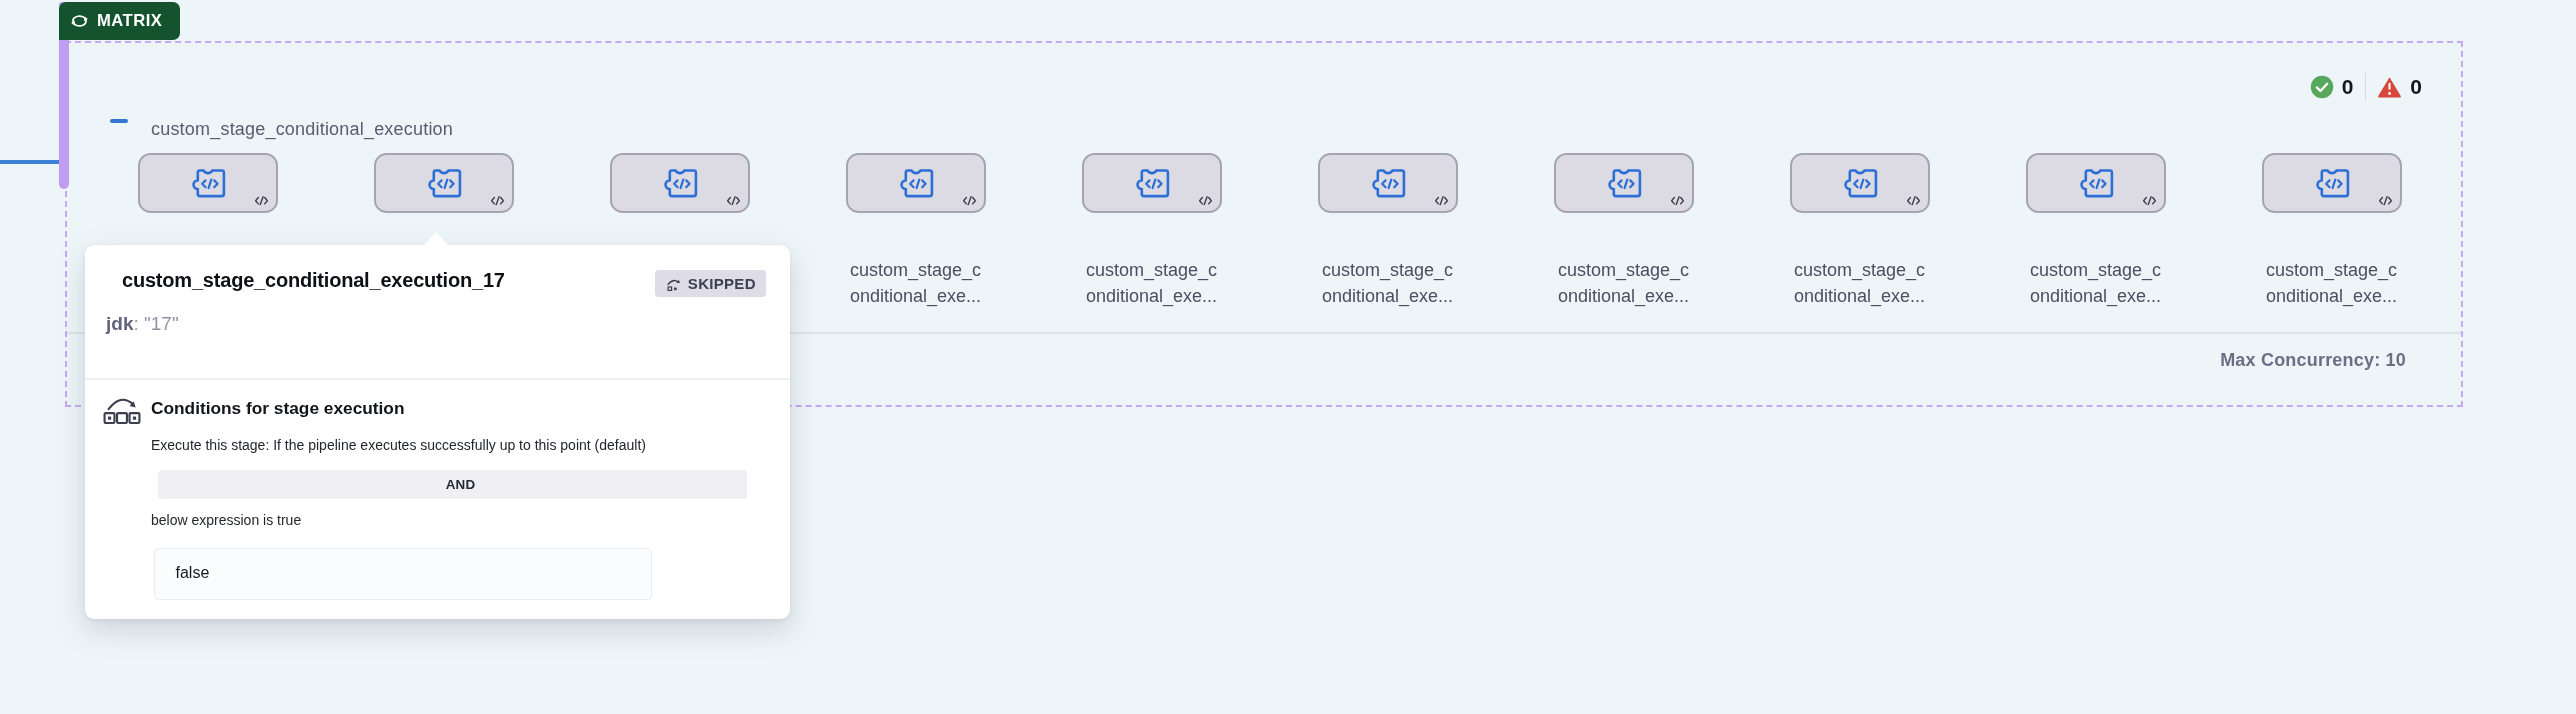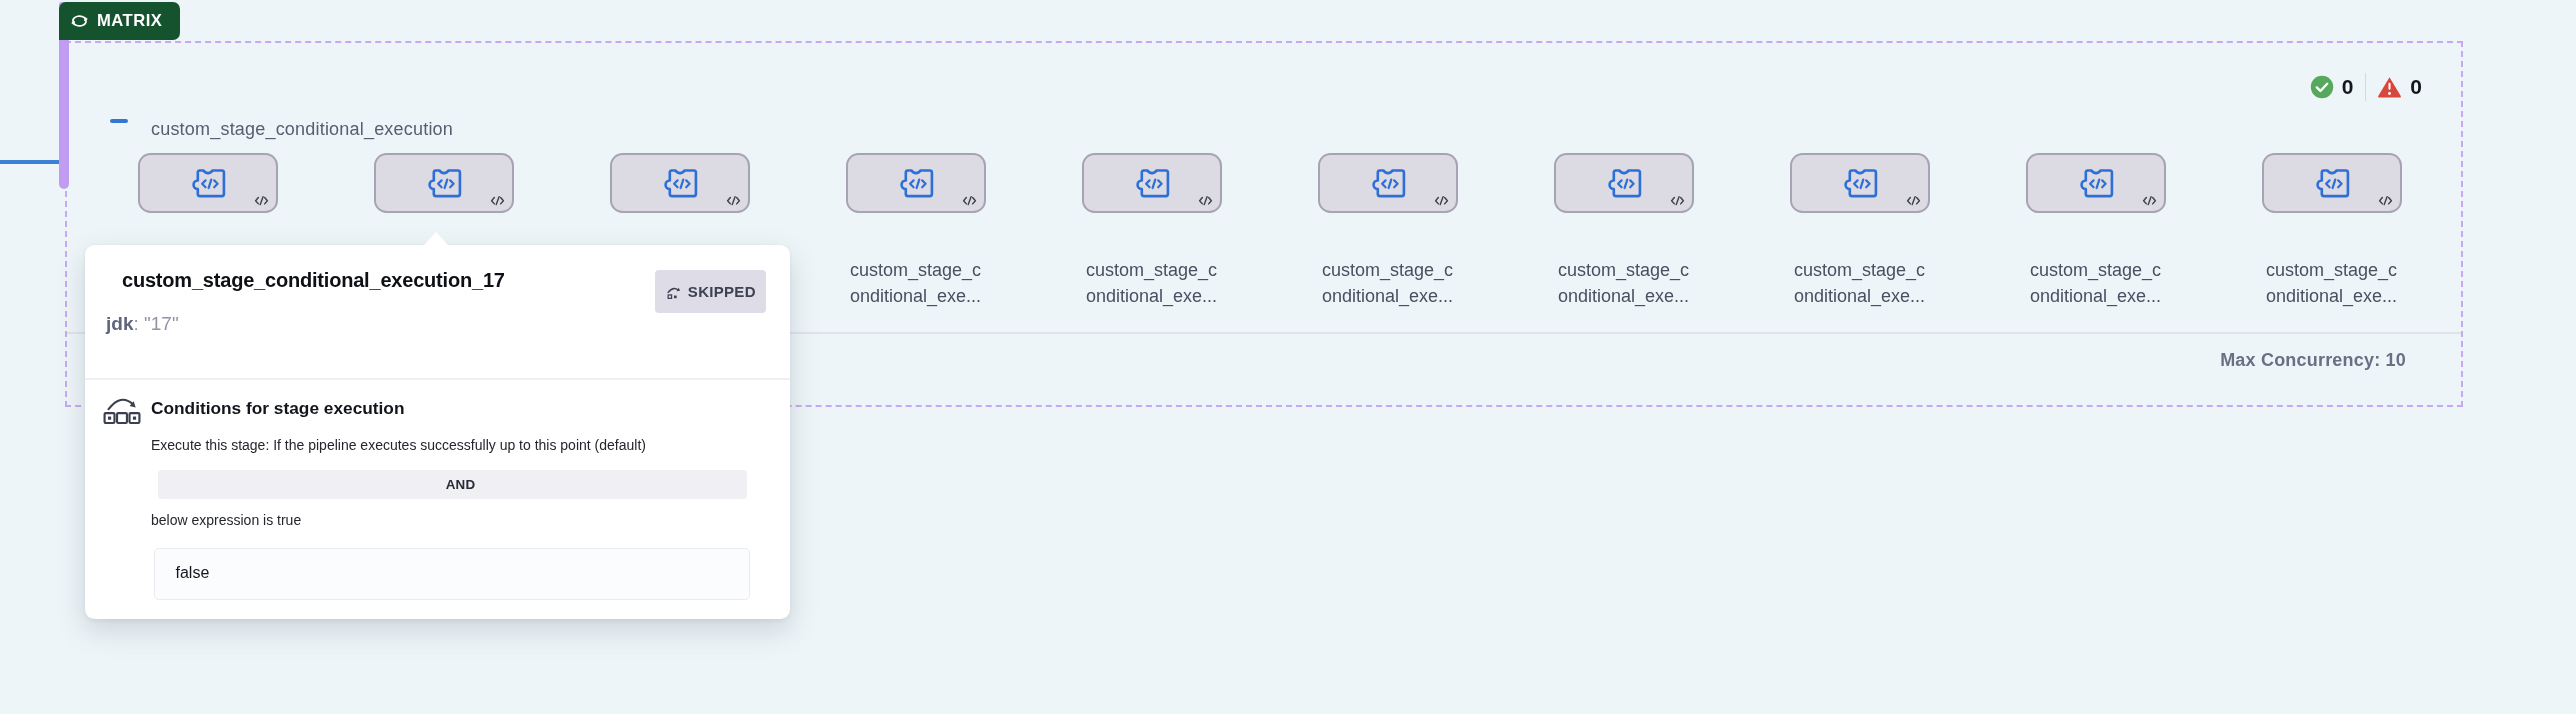--- a/index.html
+++ b/index.html
@@ -49,36 +49,36 @@
 
   
   .popover { position:absolute; left:85px; top:245px; width:705px; height:374px;
     background:#ffffff; border-radius:9.5px; z-index:20;
     box-shadow:0 1.6px 4.7px rgba(40,41,61,.06), 0 11px 28px rgba(96,97,112,.22); }
   .popover::before { content:""; position:absolute; top:-12.6px; left:339px;
     border-left:12.6px solid transparent; border-right:12.6px solid transparent;
     border-bottom:13.4px solid #ffffff; }
   .pop-title { position:absolute; left:21px; top:24.4px; font-size:20px; font-weight:700;
     color:#0e1016; letter-spacing:-0.2px;margin-left:16px; }
-  .status-badge { position:absolute; right:24px; top:25px; height:43px;
+  .status-badge { position:absolute; right:24px; top:25px; height:27px;
     display:flex; align-items:center; gap:6.3px; padding:0 10.2px;
     background:#dedce6; border-radius:4px; color:#3e4152; font-size:15px; font-weight:700;
     letter-spacing:0.3px; }
   .var-line { position:absolute; left:21px; top:68px; font-size:19px; }
   .var-name { font-weight:700; color:#60657c; }
   .var-sep, .var-value { color:#9094a5; }
   .pop-divider { position:absolute; left:0; top:133px; width:100%; height:1.6px; background:#edeff4; }
   .cond-icon { position:absolute; left:18px; top:144px; }
   .cond-heading { position:absolute; left:66px; top:153px; font-size:17.3px; font-weight:700; color:#13151c; }
   .cond-desc { position:absolute; left:66px; top:192px; font-size:14px; color:#24262e; }
   .and-bar { position:absolute; left:73px; top:225px; width:589px; height:29px;
     background:#efeff4; border-radius:4px; line-height:29px; padding-left:16px;
     font-size:13.4px; font-weight:700; color:#282a34; letter-spacing:0.2px;text-align:center; }
   .clause-text { position:absolute; left:66px; top:267px; font-size:14px; color:#24262e; }
-  .expr-box { position:absolute; left:69px; top:303px; width:596px; height:52px;
+  .expr-box { position:absolute; left:69px; top:303px; width:498px; height:52px;
     background:#fbfcfe; border:1.6px solid #e9ebf0; border-radius:4.7px;
     line-height:48px; padding-left:20.5px; font-size:16px; color:#15171f; }
 
   svg { display:block; }
 </style>
 </head>
 <body>
 
 <div class="connector"></div>
 

